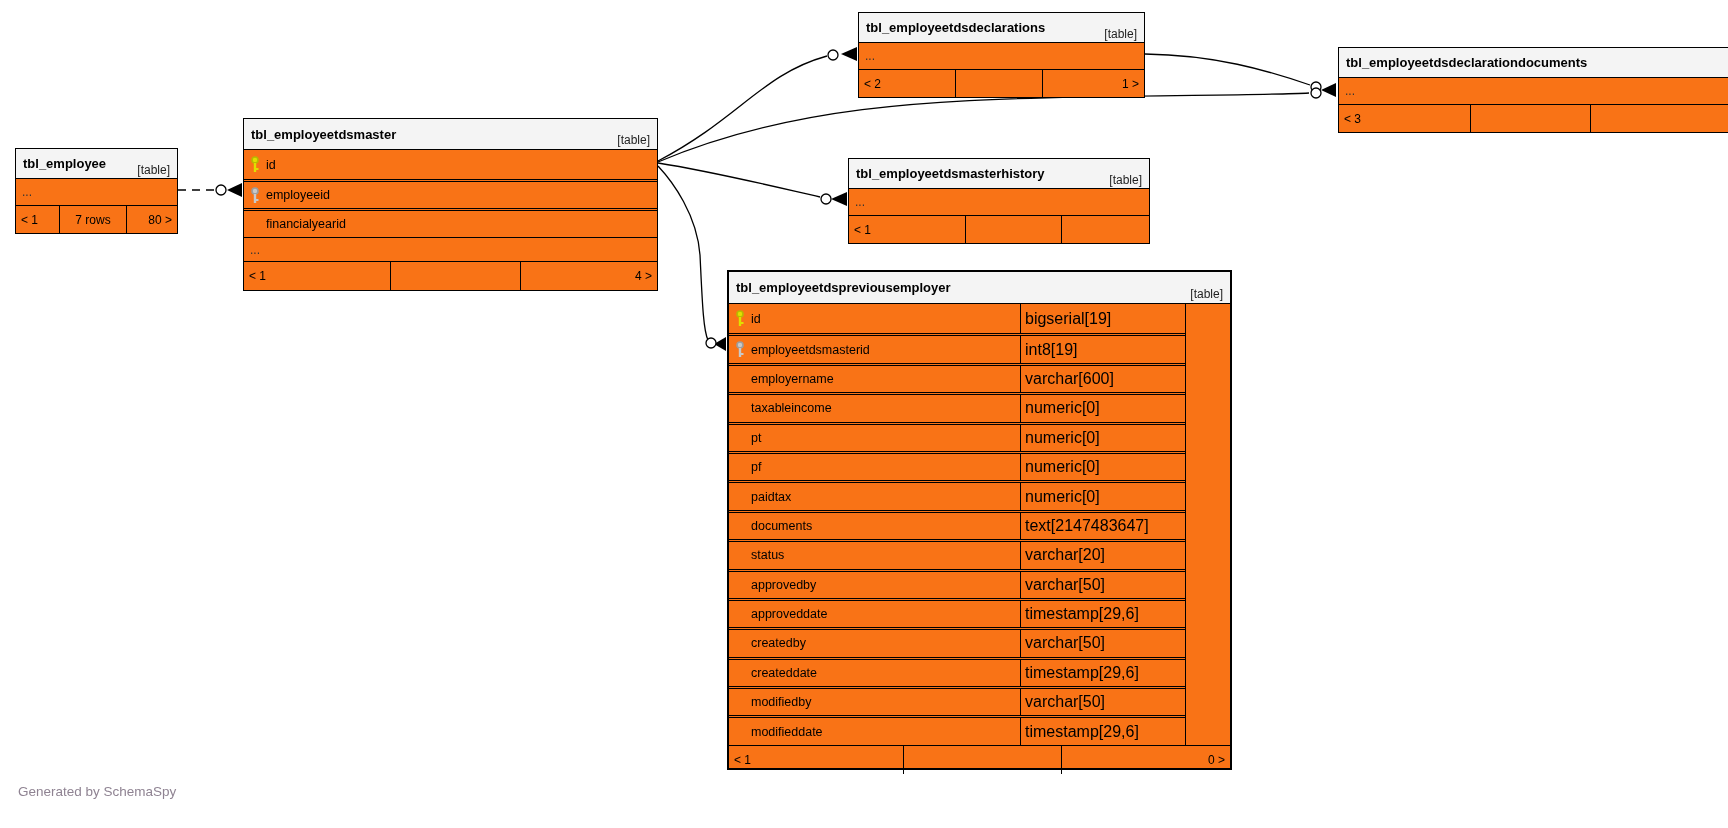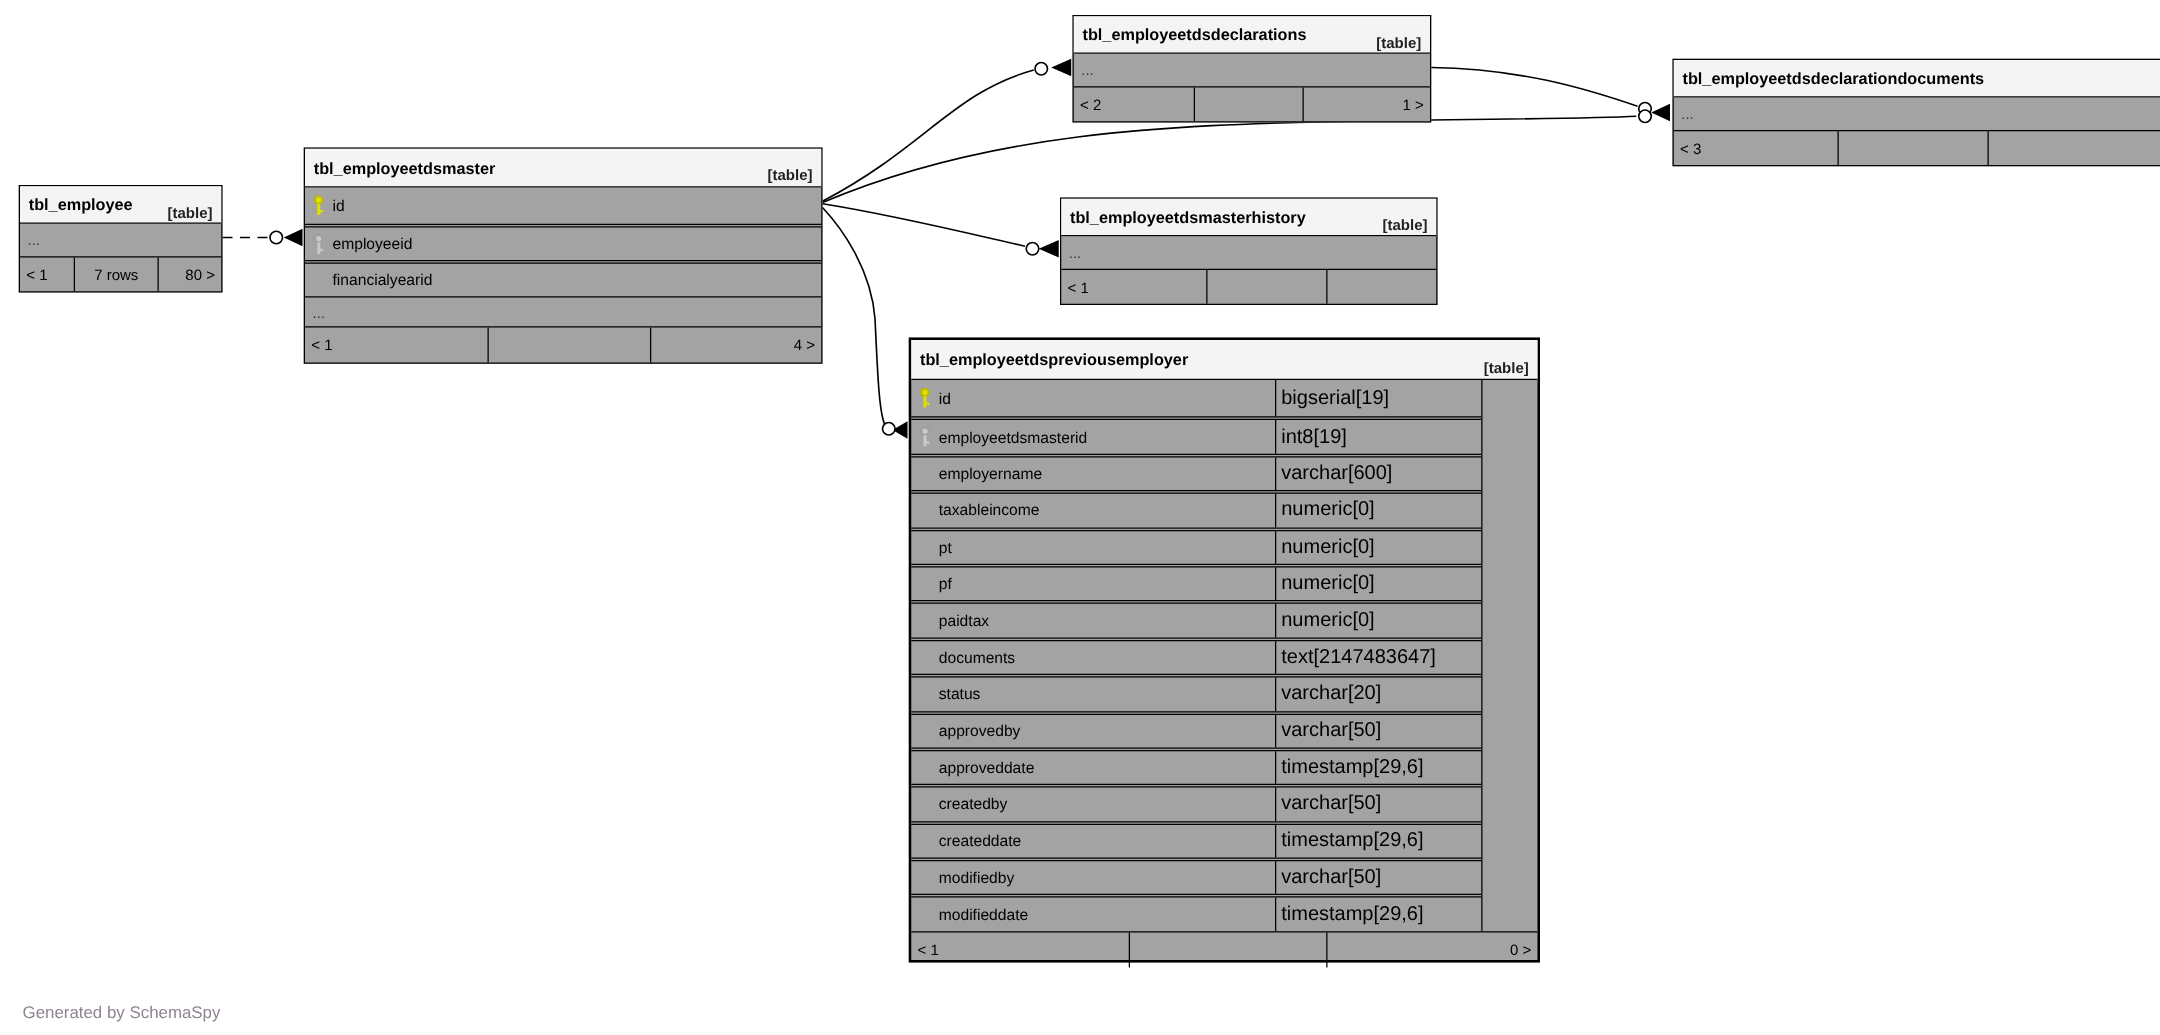--- a/index.html
+++ b/index.html
@@ -1,43 +1,43 @@
 <!DOCTYPE html>
 <html><head>
 <meta charset="utf-8">
 <style>
   html,body{margin:0;padding:0;background:#fff;}
   .canvas{position:relative;width:1728px;height:828px;background:#fff;overflow:hidden;
           font-family:"Liberation Sans",sans-serif;color:#000;}
   svg.edges{position:absolute;left:0;top:0;pointer-events:none;}
-  .tbl{position:absolute;background:#a3a3a3;border:1px solid #000;display:flex;flex-direction:column;box-sizing:border-box;}
+  .tbl{position:absolute;background:#f97316;border:1px solid #000;display:flex;flex-direction:column;box-sizing:border-box;}
   .tbl.thick{border-width:2px;}
   .hdr{background:#f4f4f4;border-bottom:1px solid #000;display:flex;justify-content:space-between;
        align-items:center;padding:0 7px;height:29px;flex:0 0 auto;}
   .hdr .nm{font-weight:bold;font-size:13px;white-space:nowrap;}
-  .hdr .tag{font-weight:bold;font-size:12px;color:#222;margin-left:14px;white-space:nowrap;margin-top:12px;}
+  .hdr .tag{font-weight:normal;font-size:12px;color:#222;margin-left:14px;white-space:nowrap;margin-top:12px;}
   .erow{height:26px;display:flex;align-items:center;padding:0 6px;font-size:12px;color:#333;flex:0 0 auto;}
   .frow{display:flex;align-items:center;height:29px;box-sizing:border-box;flex:0 0 auto;font-size:12.5px;}
   .frow + .frow{border-top:3px double #000;}
   .kslot{width:22px;display:inline-flex;justify-content:center;align-items:center;flex:0 0 22px;}
   .cname{white-space:nowrap;}
   .ftr{border-top:1px solid #000;display:flex;height:27px;flex:0 0 auto;font-size:12px;}
   .fc{display:flex;align-items:center;padding:0 5px;box-sizing:border-box;height:100%;}
   .fc.m{justify-content:center;}
   .fc.r{justify-content:flex-end;}
   .fc.bd{border-right:1px solid #000;}
   
   .bigbody{display:flex;flex:1;}
   .bigrows{width:456px;display:flex;flex-direction:column;box-sizing:border-box;}
   .bigstrip{flex:1;border-left:1px solid #000;}
   .big .frow{height:29.4px;}
   .ncell{width:292px;flex:0 0 292px;display:flex;align-items:center;box-sizing:border-box;border-right:1px solid #000;height:100%;}
   .tcell{width:163px;flex:0 0 163px;display:flex;align-items:center;padding:0 4px;box-sizing:border-box;
          font-size:16px;height:100%;white-space:nowrap;}
-  .note{position:absolute;left:18px;top:802px;font-size:13.5px;color:#8f8392;}
+  .note{position:absolute;left:18px;top:784px;font-size:13.5px;color:#8f8392;}
 </style>
 </head>
 <body>
 
 <div class="canvas">
 
   <svg class="edges" width="1728" height="828" viewBox="0 0 1728 828">
 
     <g>
       <path d="M178,190 L215,190" stroke="#000" stroke-width="1.3" fill="none" stroke-dasharray="8,6"></path>

